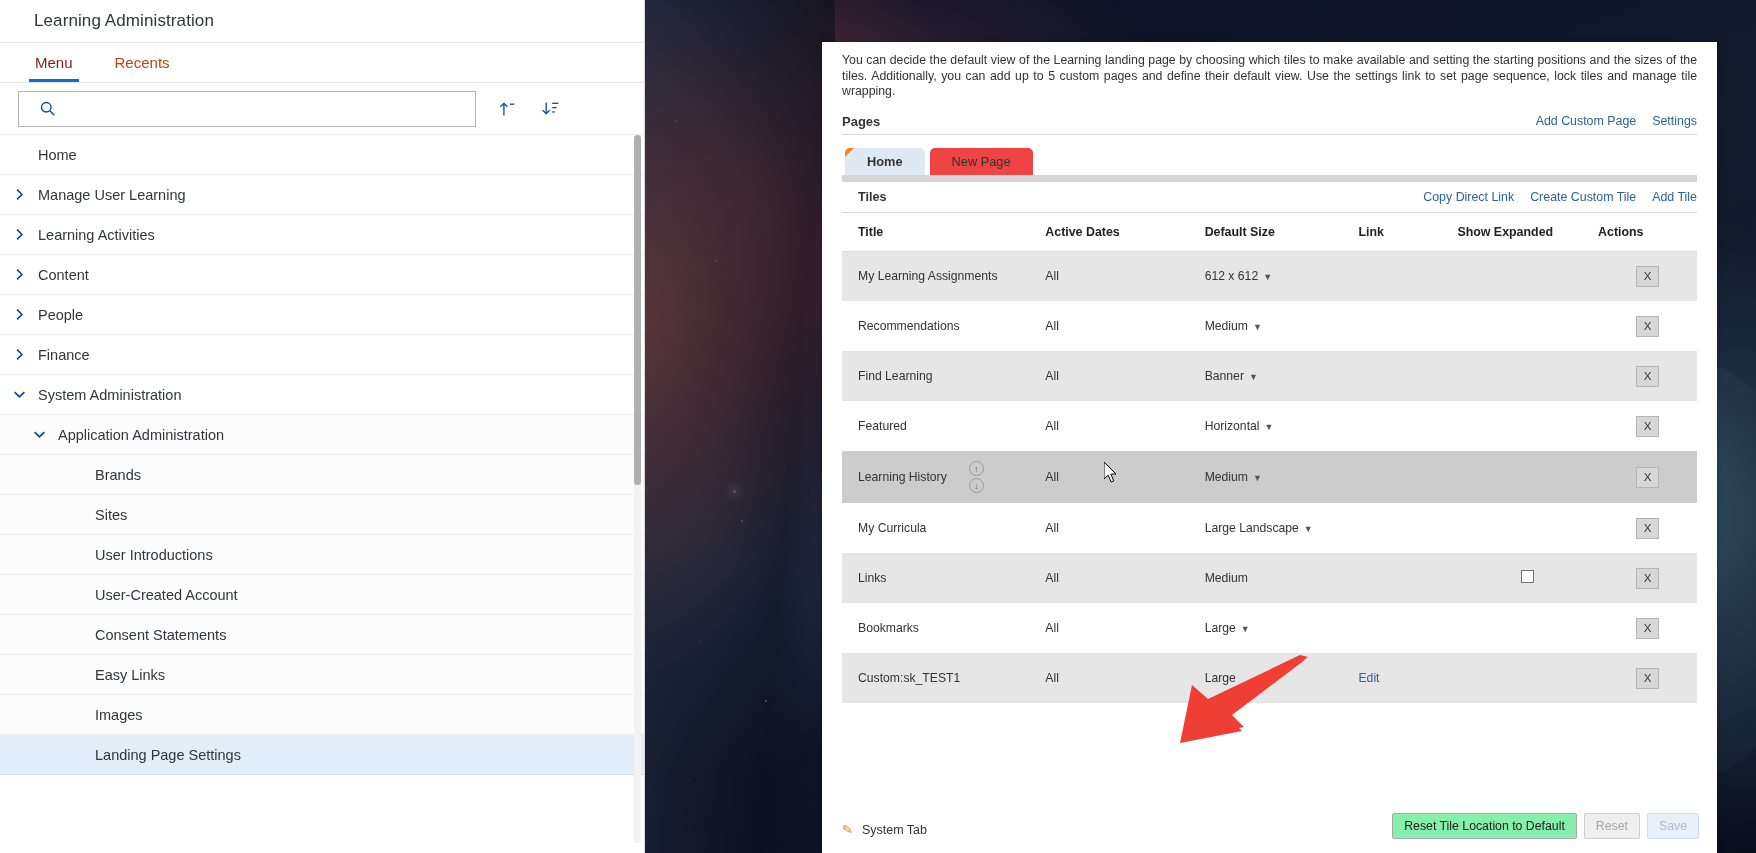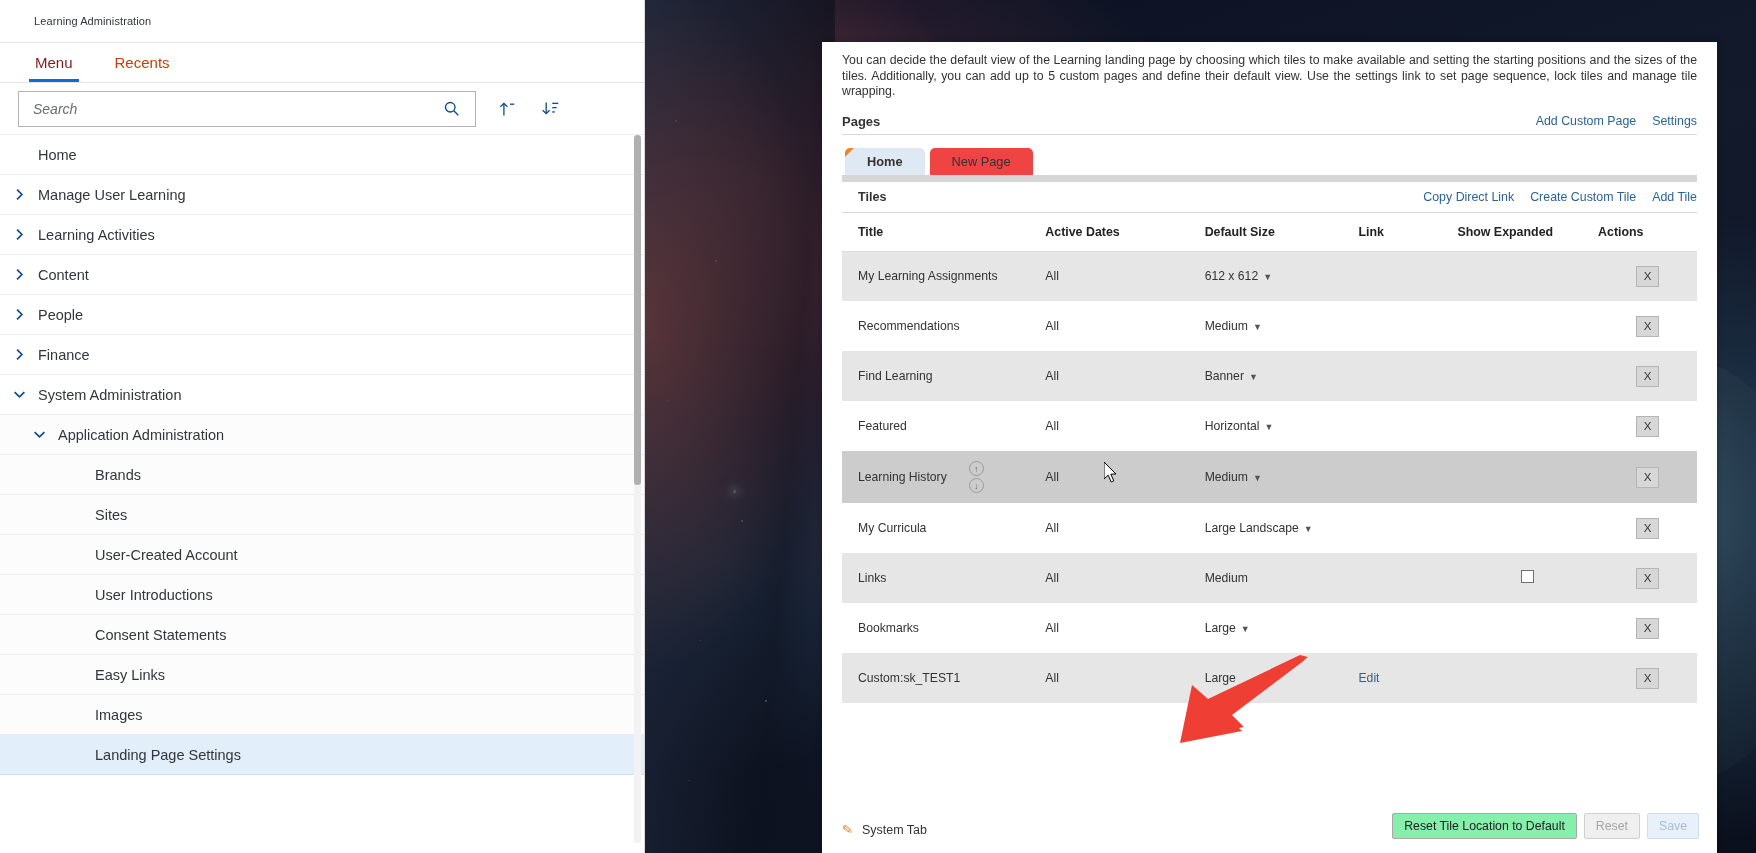--- a/index.html
+++ b/index.html
@@ -15,21 +15,21 @@
   .leftnav {
     position: absolute; left: 0; top: 0;
     width: 645px; height: 853px;
     background: #ffffff;
     border-right: 1px solid #d9d9d9;
     z-index: 5;
   }
   .app-title {
     height: 42px; display: flex; align-items: center;
     padding-left: 34px;
-    font-size: 11px; color: #32363a; letter-spacing: .1px;
+    font-size: 17px; color: #32363a; letter-spacing: .1px;
   }
   .tabbar {
     height: 41px; border-top: 1px solid #e5e5e5; border-bottom: 1px solid #e5e5e5;
     display: flex; align-items: stretch; padding-left: 25px; gap: 22px;
   }
   .tabbar .tab {
     display: flex; align-items: center; padding: 0 10px;
     font-size: 15px; color: #c2410c; position: relative; cursor: pointer;
   }
   .tabbar .tab.active { color: #7f1d1d; }
@@ -241,21 +241,20 @@
       <div class="tab active">
         <span>Menu</span>
       </div>
       <div class="tab">
         <span>Recents</span>
       </div>
     </div>
 
     <div class="searchrow">
       <div class="searchbox">
-        <input type="text" placeholder="Search" style="">
         <span class="icon-btn">
           <svg width="17" height="17" viewBox="0 0 20 20" fill="none" stroke="#0a4a8a" stroke-width="1.6">
             <circle cx="8.5" cy="8.5" r="5.6"></circle>
               <line x1="12.7" y1="12.7" x2="18" y2="18"></line>
           </svg>
         </span>
       </div>
       <span class="icon-btn">
         <svg width="19" height="19" viewBox="0 0 22 22" fill="none" stroke="#0a4a8a" stroke-width="1.5">
           <line x1="8" y1="19" x2="8" y2="5"></line>
@@ -337,24 +336,24 @@
             </span>
             <span>Application Administration</span>
           </div>
           <div class="navitem lvl2">
             <span>Brands</span>
           </div>
           <div class="navitem lvl2">
             <span>Sites</span>
           </div>
           <div class="navitem lvl2">
+            <span>User Introductions</span>
+          </div>
+          <div class="navitem lvl2">
             <span>User-Created Account</span>
-          </div>
-          <div class="navitem lvl2">
-            <span>User Introductions</span>
           </div>
           <div class="navitem lvl2">
             <span>Consent Statements</span>
           </div>
           <div class="navitem lvl2">
             <span>Easy Links</span>
           </div>
           <div class="navitem lvl2">
             <span>Images</span>
           </div>

